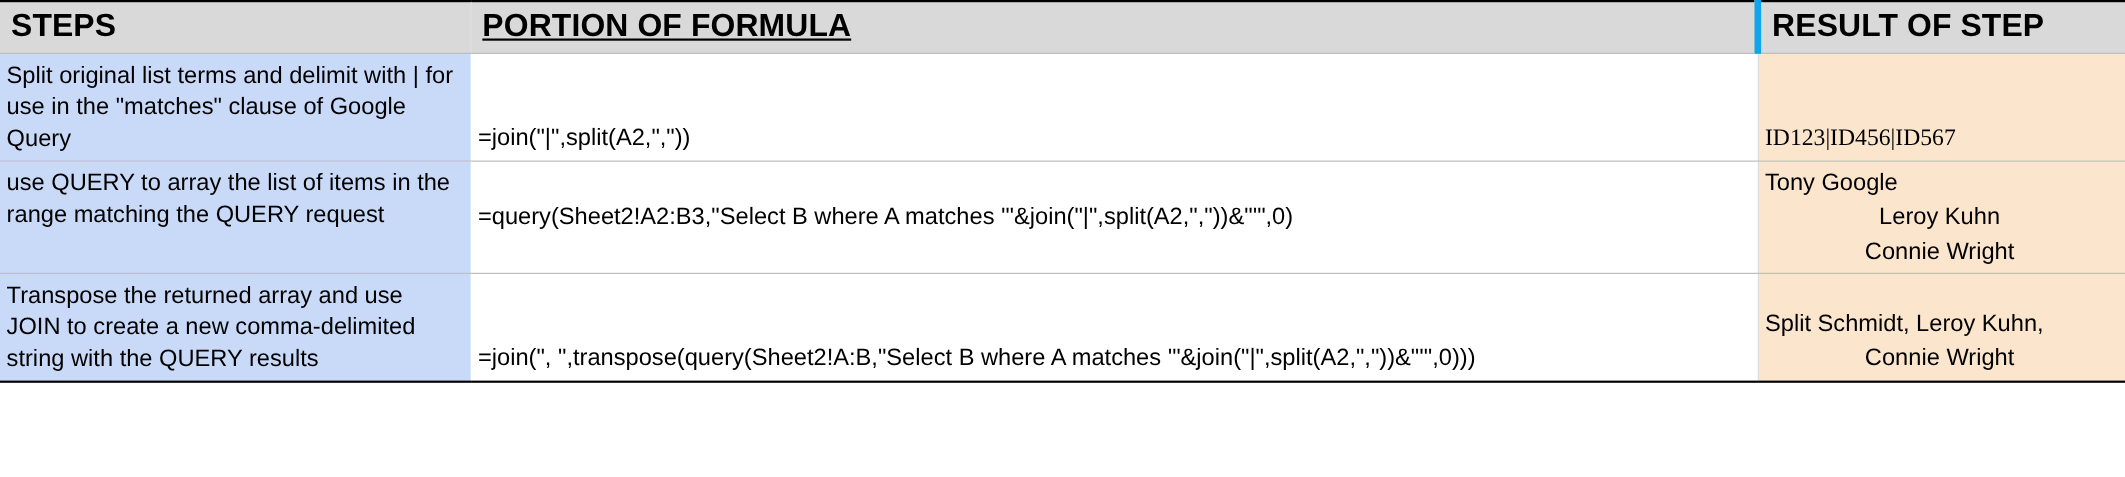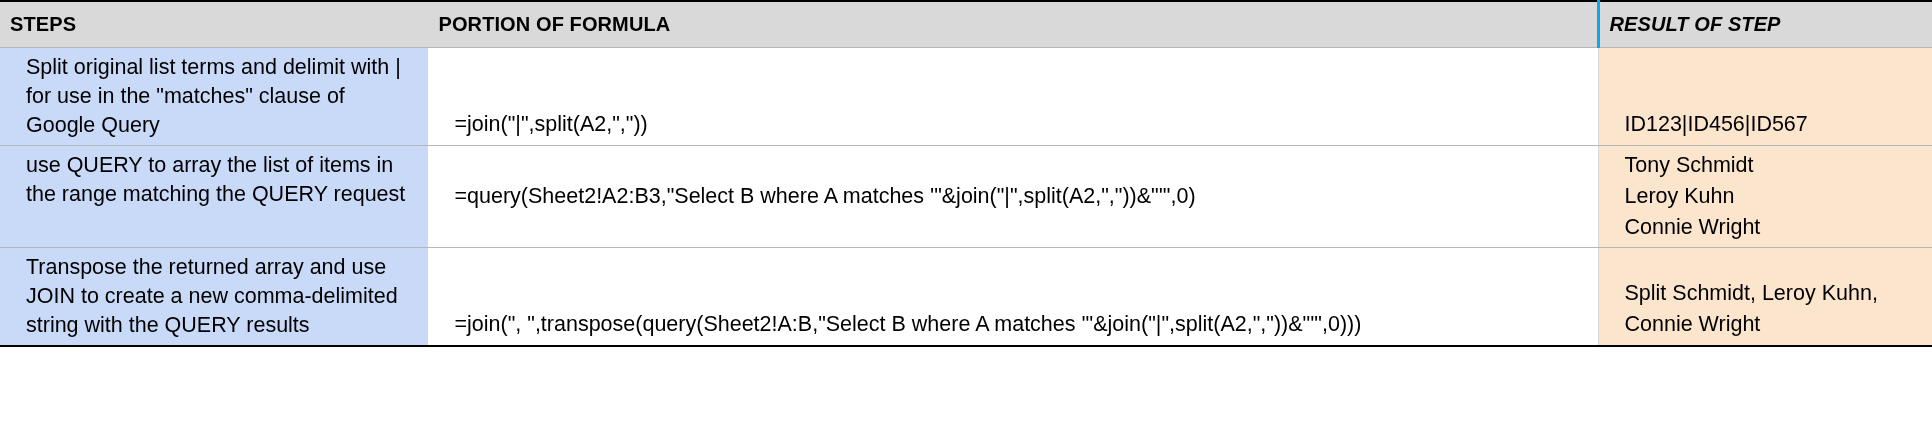--- a/index.html
+++ b/index.html
@@ -26,43 +26,43 @@
     table-layout: fixed;
     background: #ffffff;
   }
   table.steps-table col.col-steps   { width: 428px; }
   table.steps-table col.col-formula { width: 1170px; }
   table.steps-table col.col-result  { width: 334px; }
 
   thead th {
     background: #d9d9d9;
     font-weight: bold;
-    font-size: 20px;
+    font-size: 29px;
     color: #000000;
     text-align: left;
     vertical-align: middle;
     padding: 6px 10px 7px 10px;
     height: 32px;
     border-top: 2px solid #000000;
     border-bottom: 1px solid #b7b7b7;
     border-right: 1px solid #ffffff;
     letter-spacing: 0.1px;
     white-space: nowrap;
     overflow: hidden;
   }
   thead th.th-steps   { border-right: 1px solid #d9d9d9; }
-  thead th.th-formula { border-right: 3px solid #0ea5e9; }
-  thead th.th-result  { border-right: none; font-style: italic; }
+  thead th.th-formula { border-right: 6px solid #0ea5e9; text-decoration: underline; }
+  thead th.th-result  { border-right: none; }
 
   tbody td {
     font-size: 21.5px;
     line-height: 29px;
     color: #000000;
     vertical-align: top;
-    padding: 5px 10px 5px 26px;
+    padding: 5px 10px 5px 6px;
     border-bottom: 1px solid #b7b7b7;
     overflow: hidden;
     word-wrap: break-word;
   }
   tbody tr:last-child td { border-bottom: 2px solid #000000; }
 
   td.cell-step {
     background: #c9daf8;
     border-right: 1px solid #ffffff;
   }
@@ -71,32 +71,32 @@
     vertical-align: middle;
     white-space: nowrap;
     border-right: 1px solid #d9d9d9;
   }
   td.cell-result {
     background: #fce5cd;
     vertical-align: bottom;
   }
   tr.row-1 td.cell-step    { vertical-align: top; }
   tr.row-1 td.cell-formula { vertical-align: bottom; padding-bottom: 6px; }
-  tr.row-1 td.cell-result  { vertical-align: bottom; padding-bottom: 6px; }
+  tr.row-1 td.cell-result  { vertical-align: bottom; padding-bottom: 6px; font-family: Liberation Serif, serif; }
 
   tr.row-2 td.cell-step    { vertical-align: top; }
   tr.row-2 td.cell-formula { vertical-align: middle; }
   tr.row-2 td.cell-result  { vertical-align: middle; }
 
   tr.row-3 td.cell-step    { vertical-align: top; }
   tr.row-3 td.cell-formula { vertical-align: bottom; padding-bottom: 6px; }
   tr.row-3 td.cell-result  { vertical-align: bottom; padding-bottom: 6px; }
 
   .result-line { display: block; }
-  .result-line + .result-line { margin-top: 2px; }
+  .result-line + .result-line { margin-top: 2px; text-align: center; }
 </style>
 </head>
 <body>
 
 <div class="sheet">
   <table class="steps-table">
     <colgroup>
       <col class="col-steps">
       <col class="col-formula">
       <col class="col-result">
@@ -113,21 +113,21 @@
         <td class="cell-step">Split original list terms and delimit with | for use in the "matches" clause of Google Query</td>
         <td class="cell-formula">=join("|",split(A2,","))</td>
         <td class="cell-result">
           <span class="result-line">ID123|ID456|ID567</span>
         </td>
       </tr>
       <tr class="row-2">
         <td class="cell-step">use QUERY to array the list of items in the range matching the QUERY request</td>
         <td class="cell-formula">=query(Sheet2!A2:B3,"Select B where A matches '"&amp;join("|",split(A2,","))&amp;"'",0)</td>
         <td class="cell-result">
-          <span class="result-line">Tony Schmidt</span>
+          <span class="result-line">Tony Google</span>
           <span class="result-line">Leroy Kuhn</span>
           <span class="result-line">Connie Wright</span>
         </td>
       </tr>
       <tr class="row-3">
         <td class="cell-step">Transpose the returned array and use JOIN to create a new comma-delimited string with the QUERY results</td>
         <td class="cell-formula">=join(", ",transpose(query(Sheet2!A:B,"Select B where A matches '"&amp;join("|",split(A2,","))&amp;"'",0)))</td>
         <td class="cell-result">
           <span class="result-line">Split Schmidt, Leroy Kuhn,</span>
           <span class="result-line">Connie Wright</span>

